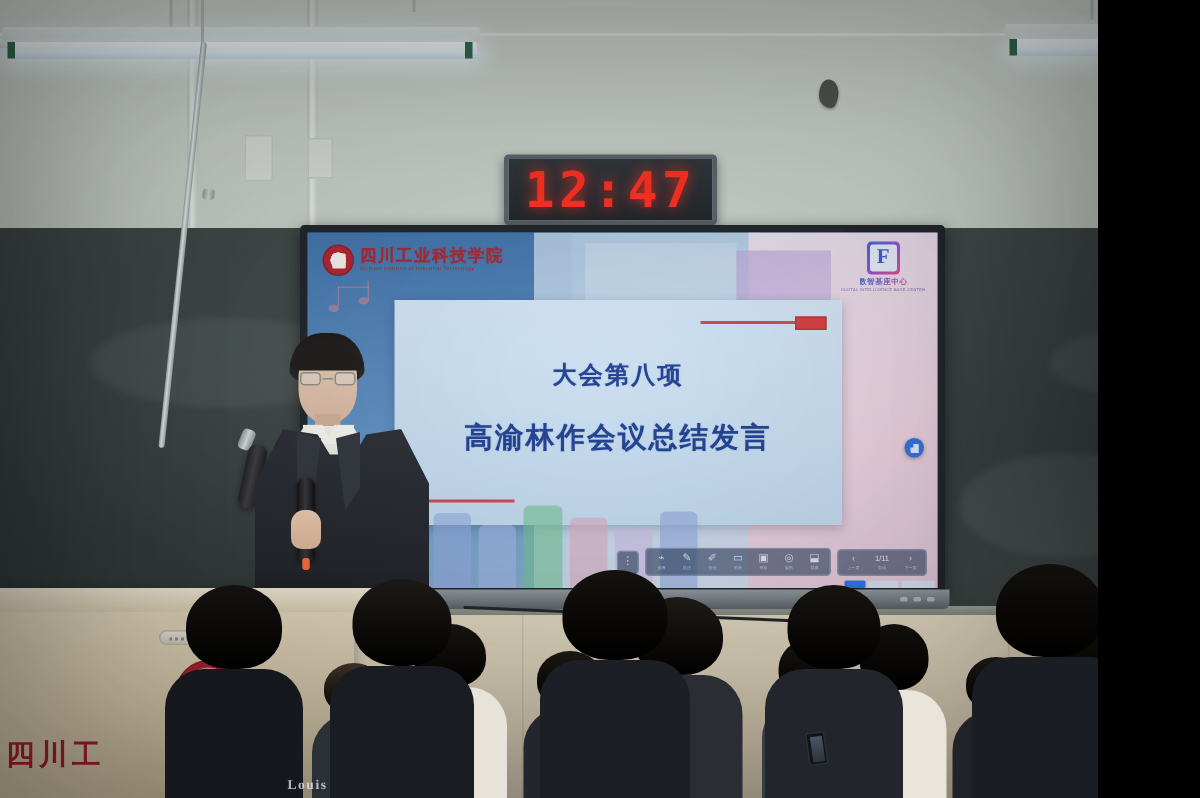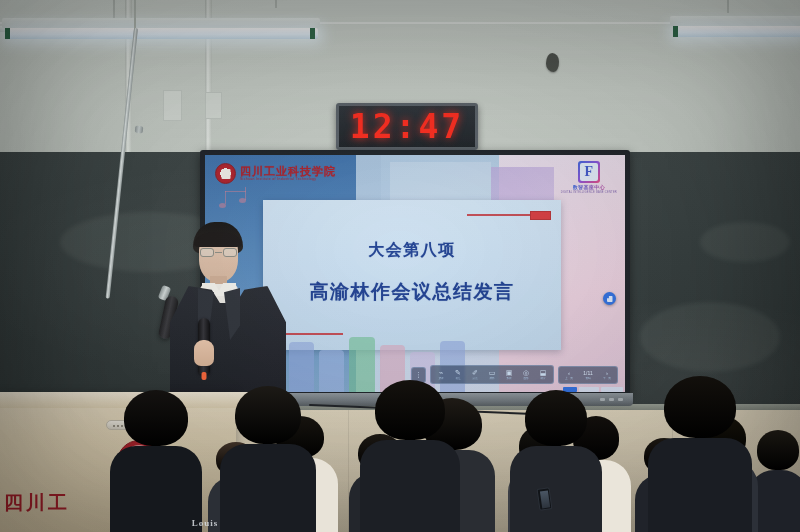--- a/index.html
+++ b/index.html
@@ -1,19 +1,19 @@
 <!DOCTYPE html>
 <html><head>
 <meta charset="utf-8">
 <style>
   * { margin:0; padding:0; box-sizing:border-box; }
   html,body { width:800px; height:532px; overflow:hidden; background:#000; }
   body { font-family:"Liberation Sans", sans-serif; }
 
-  #scene { position:relative; width:800px; height:532px; overflow:hidden; background:#c9cfc9; }
+  #scene { position:relative; width:732px; height:532px; overflow:hidden; background:#c9cfc9; }
 
   
   .ceiling {
     position:absolute; left:0; top:0; width:800px; height:152px;
     background:linear-gradient(180deg,#d5dcd6 0%,#cdd4cd 40%,#c6cdc6 100%);
   }
   .ceiling-seam {
     position:absolute; background:rgba(255,255,255,.45);
   }
   .vpost {

